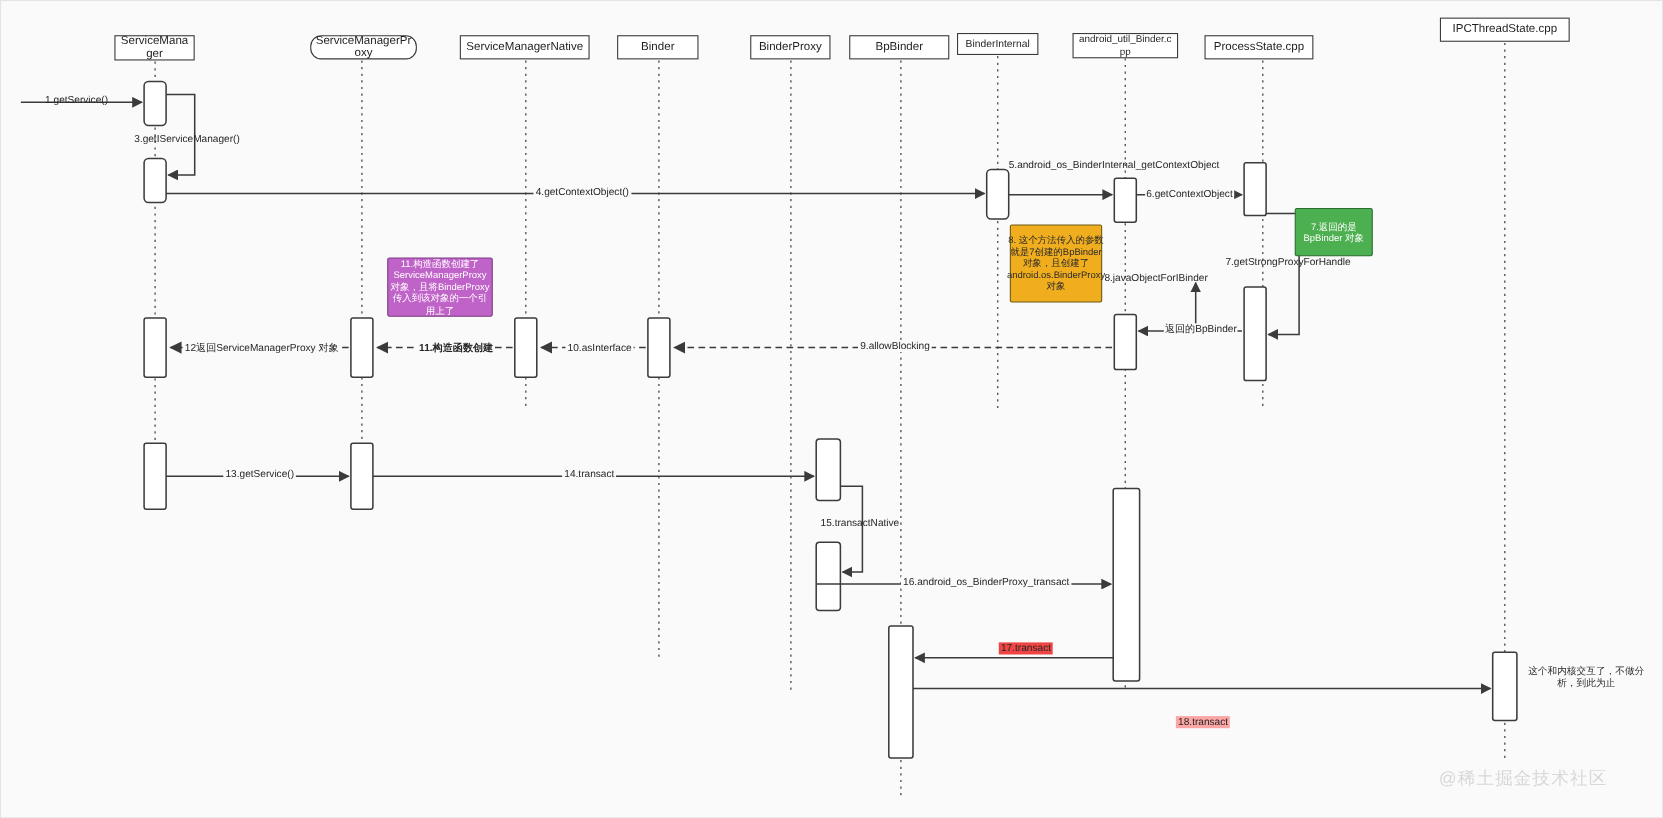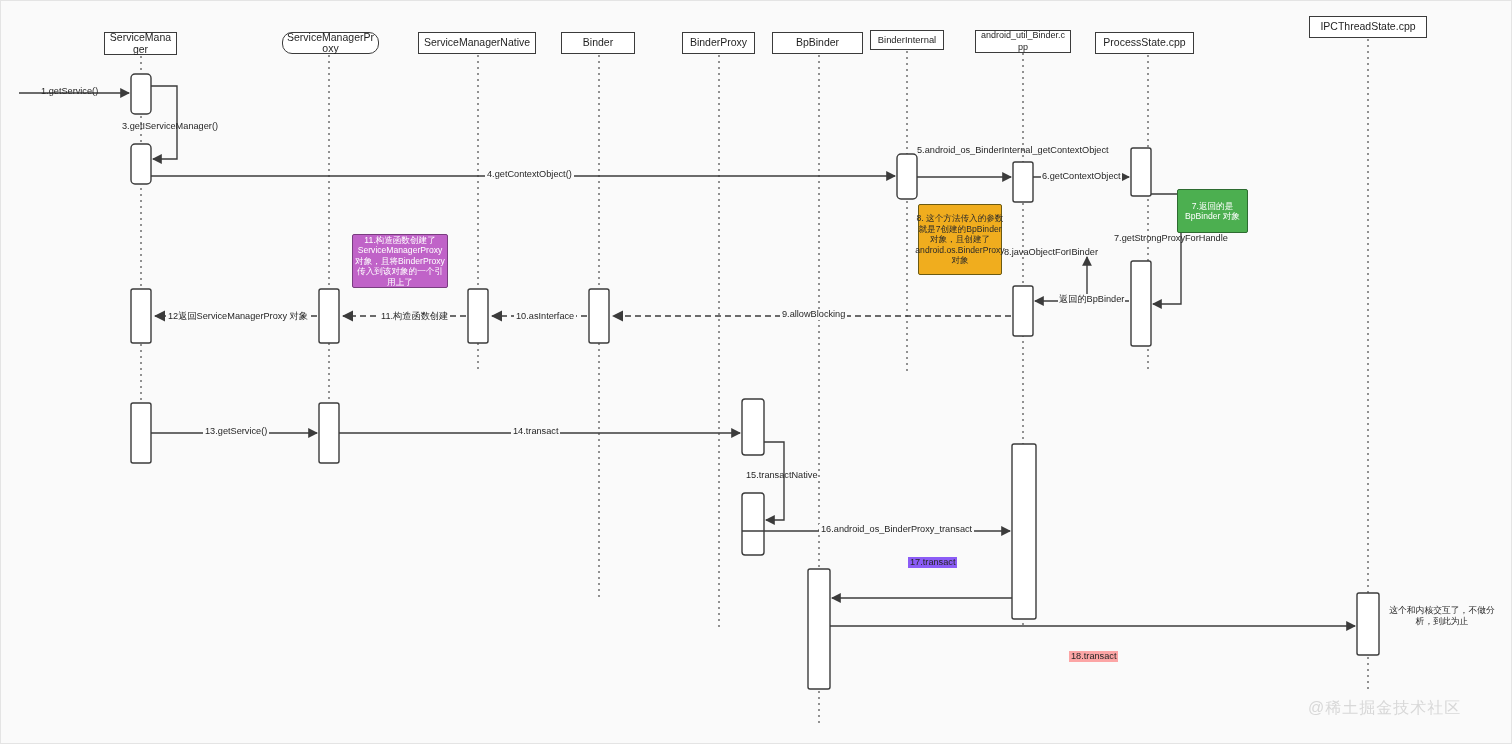--- a/index.html
+++ b/index.html
@@ -233,33 +233,33 @@
   <div class="msg" style="left:1113px;top:232px;">7.getStrongProxyForHandle</div>
 
   <div class="msg" style="left:1057px;top:293px;background:#fafafa;padding:0 1px;">返回的BpBinder</div>
 
   <div class="msg" style="left:1003px;top:246px;">8.javaObjectForIBinder</div>
 
   <div class="msg" style="left:779px;top:308px;background:#fafafa;padding:0 2px;">9.allowBlocking</div>
 
   <div class="msg" style="left:513px;top:310px;background:#fafafa;padding:0 2px;">10.asInterface</div>
 
-  <div class="msg" style="left:378px;top:310px;background:#fafafa;padding:0 2px;">11.构造函数创建</div>
+  <div class="msg" style="left:378px;top:310px;background:#fafafa;padding:0 2px;font-weight:bold;">11.构造函数创建</div>
 
   <div class="msg" style="left:165px;top:310px;background:#fafafa;padding:0 2px;">12返回ServiceManagerProxy 对象</div>
 
   <div class="msg" style="left:202px;top:425px;background:#fafafa;padding:0 2px;">13.getService()</div>
 
   <div class="msg" style="left:510px;top:425px;background:#fafafa;padding:0 2px;">14.transact</div>
 
   <div class="msg" style="left:745px;top:469px;">15.transactNative</div>
 
   <div class="msg" style="left:818px;top:523px;background:#fafafa;padding:0 2px;">16.android_os_BinderProxy_transact</div>
 
-  <div class="msg" style="left:907px;top:556px;background:#8b5cf6;padding:0 2px;">17.transact</div>
+  <div class="msg" style="left:907px;top:583px;background:#ef4444;padding:0 2px;">17.transact</div>
 
   <div class="msg" style="left:1068px;top:650px;background:#fca5a5;padding:0 2px;">18.transact</div>
 
   <div class="note note-orange" style="left:917px;top:203px;width:84px;height:71px;">
     <span>8. 这个方法传入的参数就是7创建的BpBinder 对象，且创建了android.os.BinderProxy 对象</span>
   </div>
 
   <div class="note note-green" style="left:1176px;top:188px;width:71px;height:44px;">
     <span>7.返回的是BpBinder 对象</span>
   </div>

